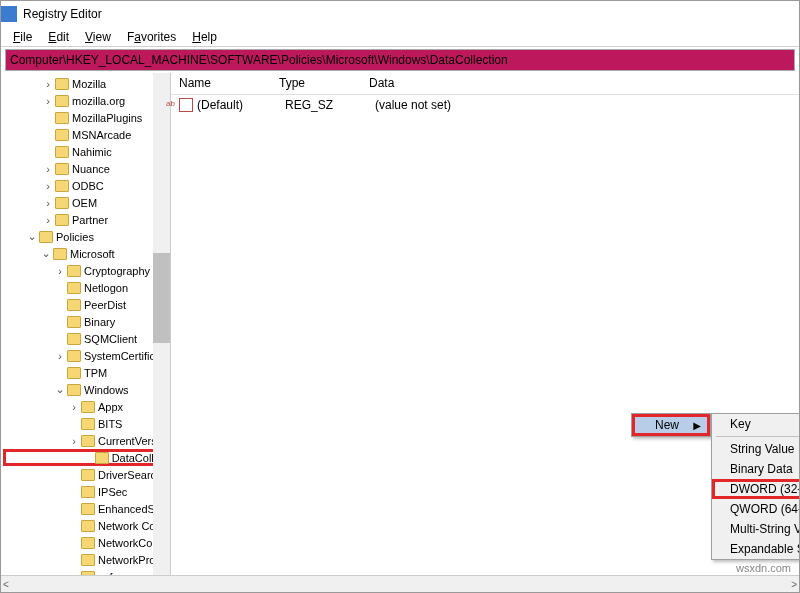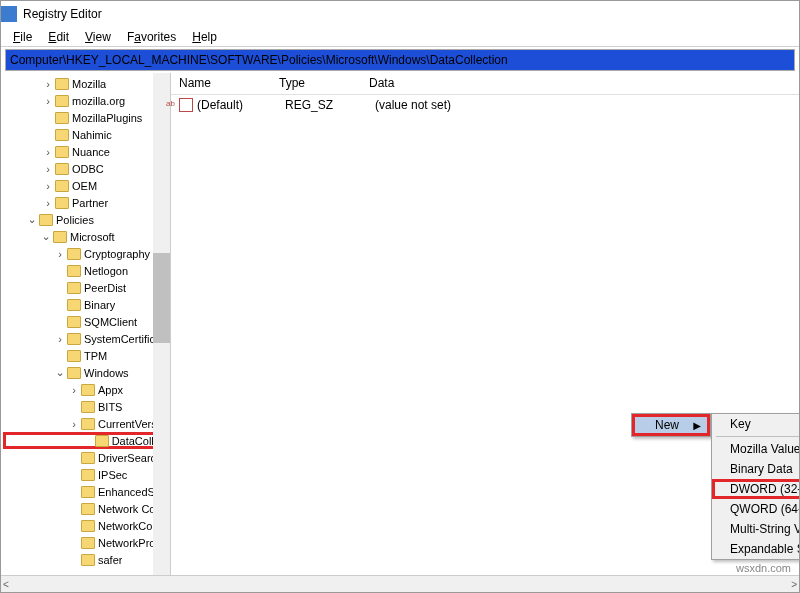--- a/index.html
+++ b/index.html
@@ -2,21 +2,21 @@
 <html><head>
 <meta charset="utf-8">
 <style>
 * { box-sizing: border-box; margin: 0; padding: 0; }
 body { font-family: "Segoe UI", Tahoma, sans-serif; font-size: 12px; background: #fff; color: #000; width: 800px; height: 593px; overflow: hidden; position: relative; border: 1px solid #999; }
 .titlebar { height: 26px; display: flex; align-items: center; background: #fff; font-size: 12px; }
 .app-icon { width: 16px; height: 16px; background: #3b7cd1; margin-right: 6px; }
 .menubar { height: 20px; display: flex; align-items: center; padding-left: 4px; border-bottom: 1px solid #d0d0d0; font-size: 12px; }
 .menubar span { padding: 2px 8px; cursor: default; }
 .menubar span u { text-decoration: underline; }
-.addressbar { height: 22px; border: 1px solid #aaa; margin: 2px 4px; display: flex; align-items: center; padding-left: 4px; font-size: 12px; background: #1d4ed8; }
+.addressbar { height: 22px; border: 1px solid #aaa; margin: 2px 4px; display: flex; align-items: center; padding-left: 4px; font-size: 12px; background: #be185d; }
 .main { display: flex; height: 505px; }
 .tree { width: 170px; border-right: 1px solid #ccc; overflow-y: auto; overflow-x: hidden; position: relative; }
 .tree-inner { padding: 2px 0 2px 2px; }
 .tree .row { display: flex; align-items: center; height: 17px; font-size: 11px; white-space: nowrap; cursor: default; }
 .tree .exp { width: 14px; text-align: center; color: #555; font-size: 11px; }
 .tree .folder { width: 14px; height: 12px; background: #f7d774; border: 1px solid #c9a73e; border-radius: 1px; margin-right: 3px; flex-shrink: 0; }
 .tree .lbl { overflow: hidden; text-overflow: clip; }
 .tree .i1 { padding-left: 38px; }
 .tree .i2 { padding-left: 22px; }
 .tree .i3 { padding-left: 36px; }
@@ -80,20 +80,25 @@
           <span class="lbl">mozilla.org</span>
         </div>
         <div class="row i1">
           <span class="exp"></span>
           <span class="folder"></span>
           <span class="lbl">MozillaPlugins</span>
         </div>
         <div class="row i1">
           <span class="exp"></span>
           <span class="folder"></span>
+          <span class="lbl">MSNArcade</span>
+        </div>
+        <div class="row i1">
+          <span class="exp"></span>
+          <span class="folder"></span>
           <span class="lbl">Nahimic</span>
         </div>
         <div class="row i1">
           <span class="exp">›</span>
           <span class="folder"></span>
           <span class="lbl">Nuance</span>
         </div>
         <div class="row i1">
           <span class="exp">›</span>
           <span class="folder"></span>
@@ -238,21 +243,21 @@
         <span class="arrow">▶</span>
       </div>
     </div>
 
     <div class="ctxmenu ctx2">
       <div class="item">
           <span>Key</span>
         </div>
       <div class="sep"></div>
       <div class="item">
-          <span>Mozilla Value</span>
+          <span>String Value</span>
         </div>
       <div class="item">
           <span>Binary Data</span>
         </div>
       <div class="item hl">
           <span>DWORD (32-bit) Value</span>
         </div>
       <div class="item">
           <span>QWORD (64-bit) Value</span>
         </div>

